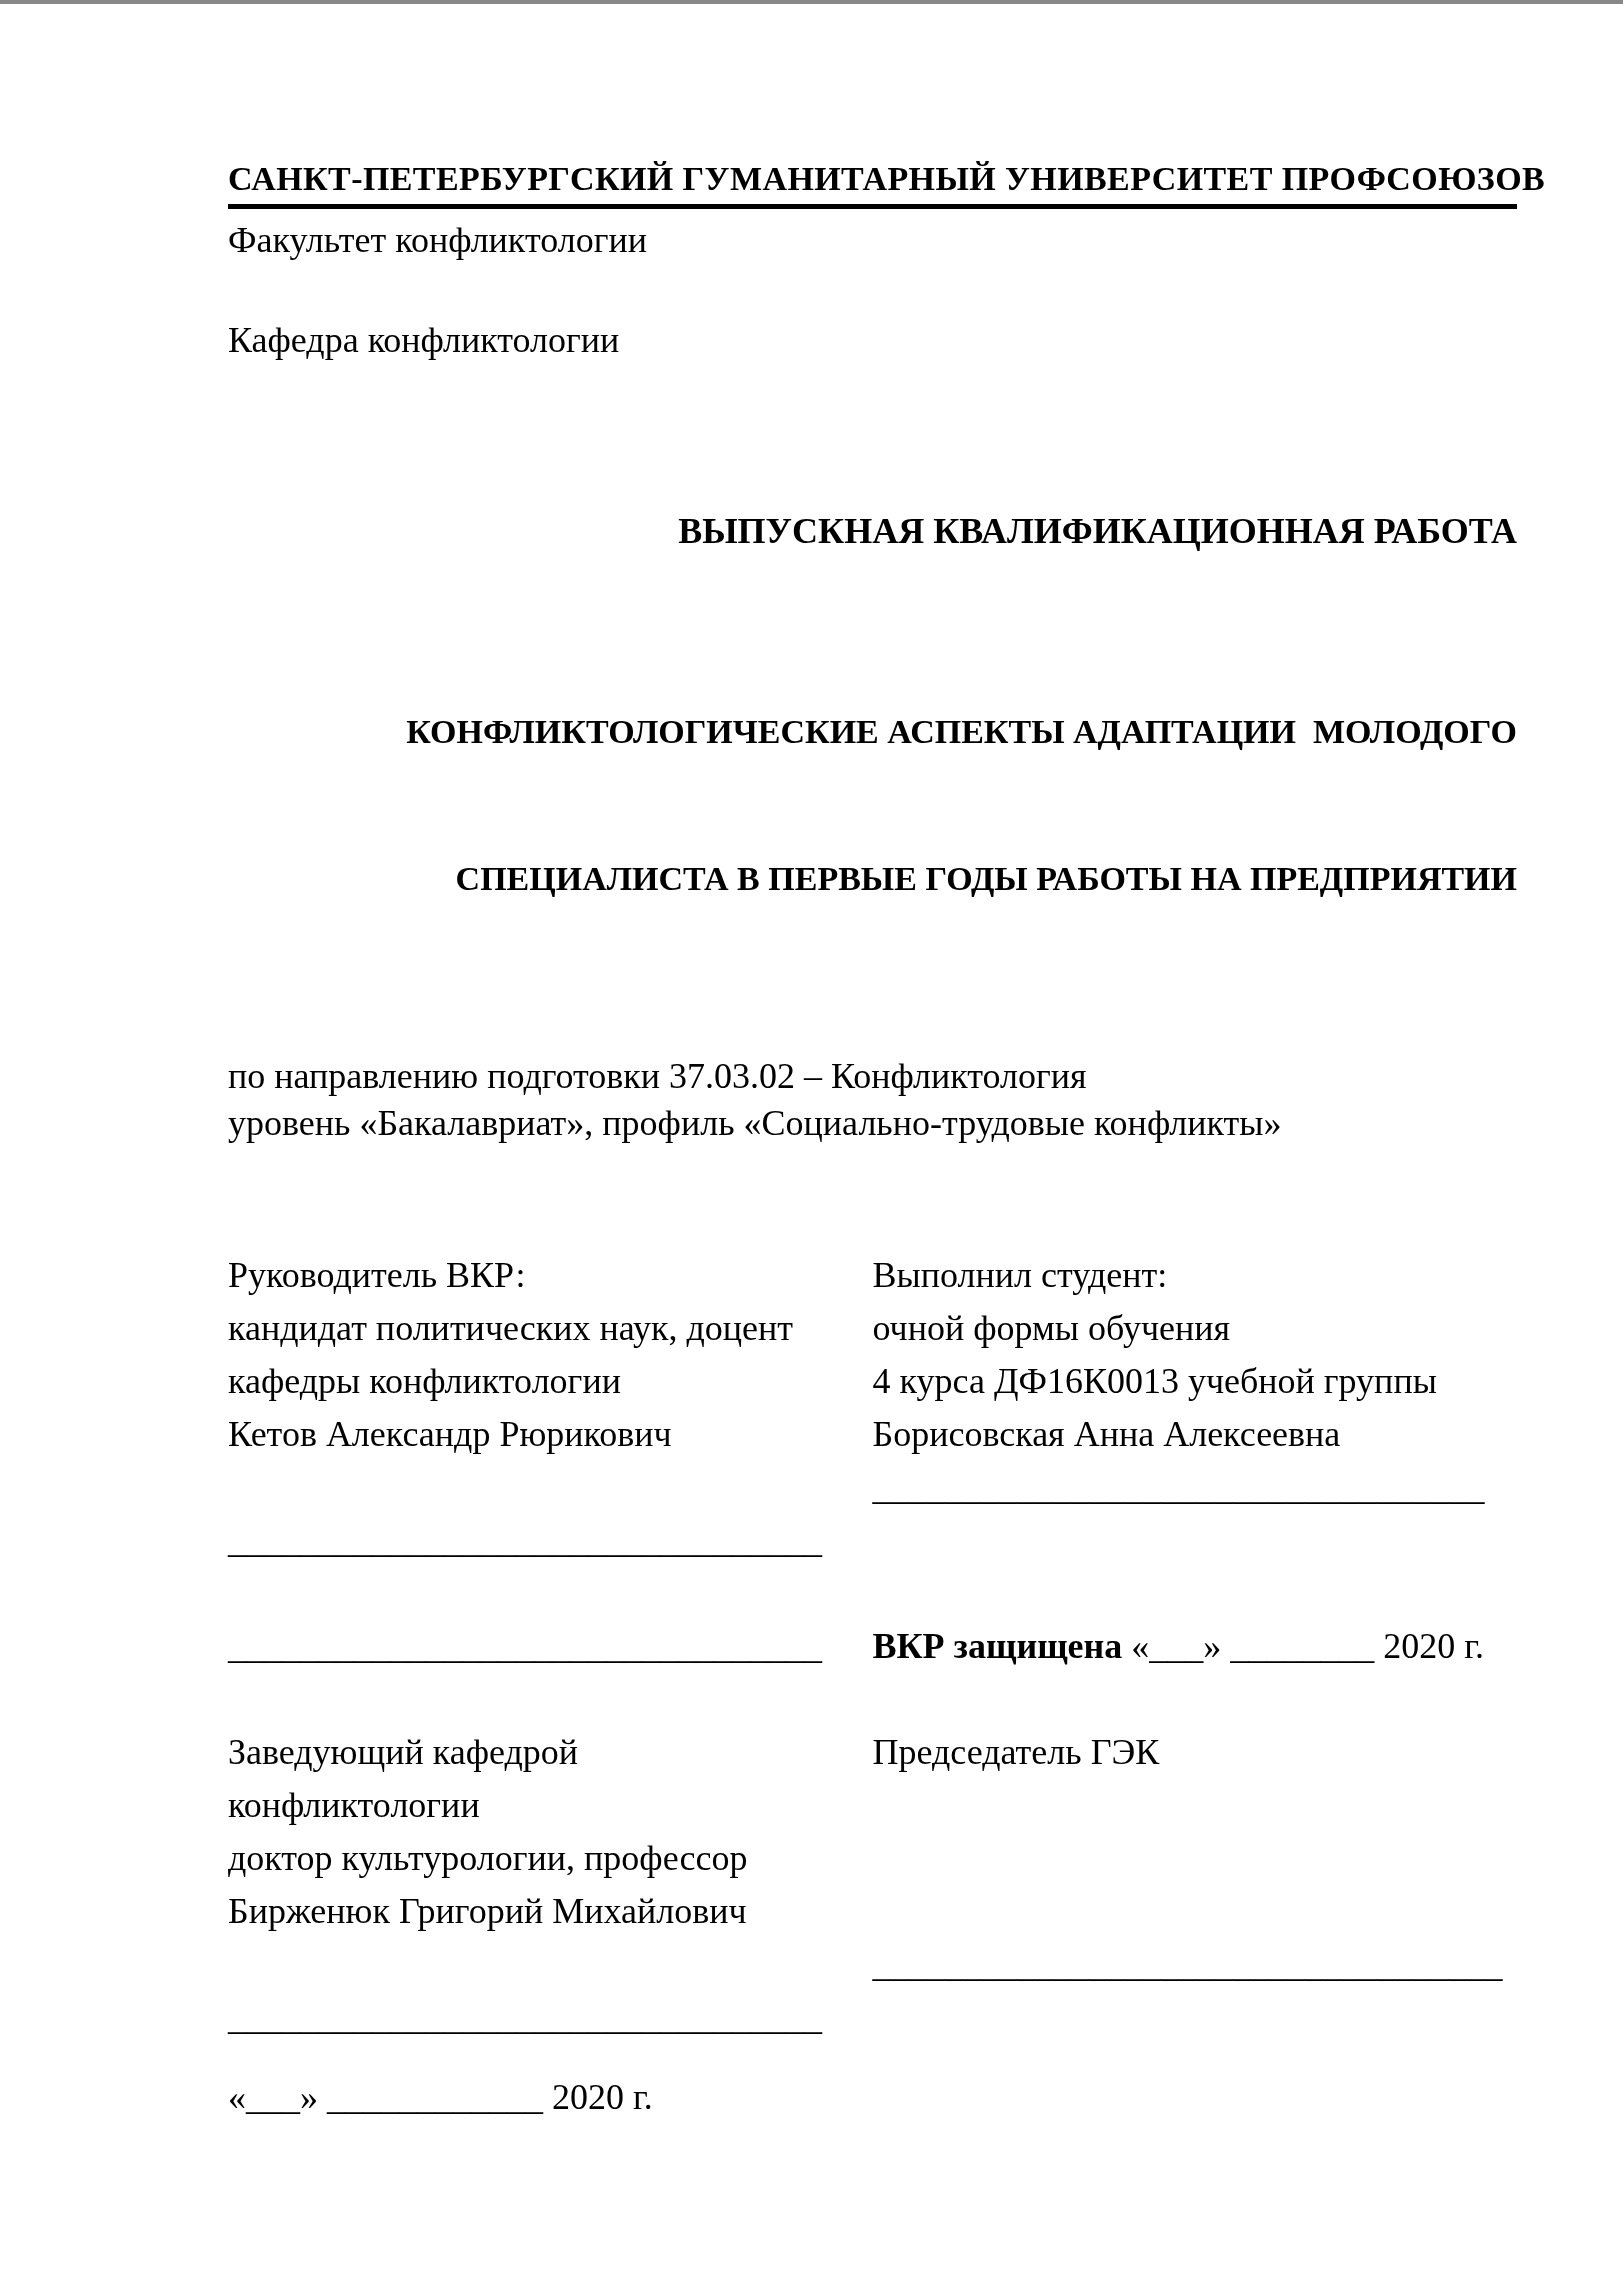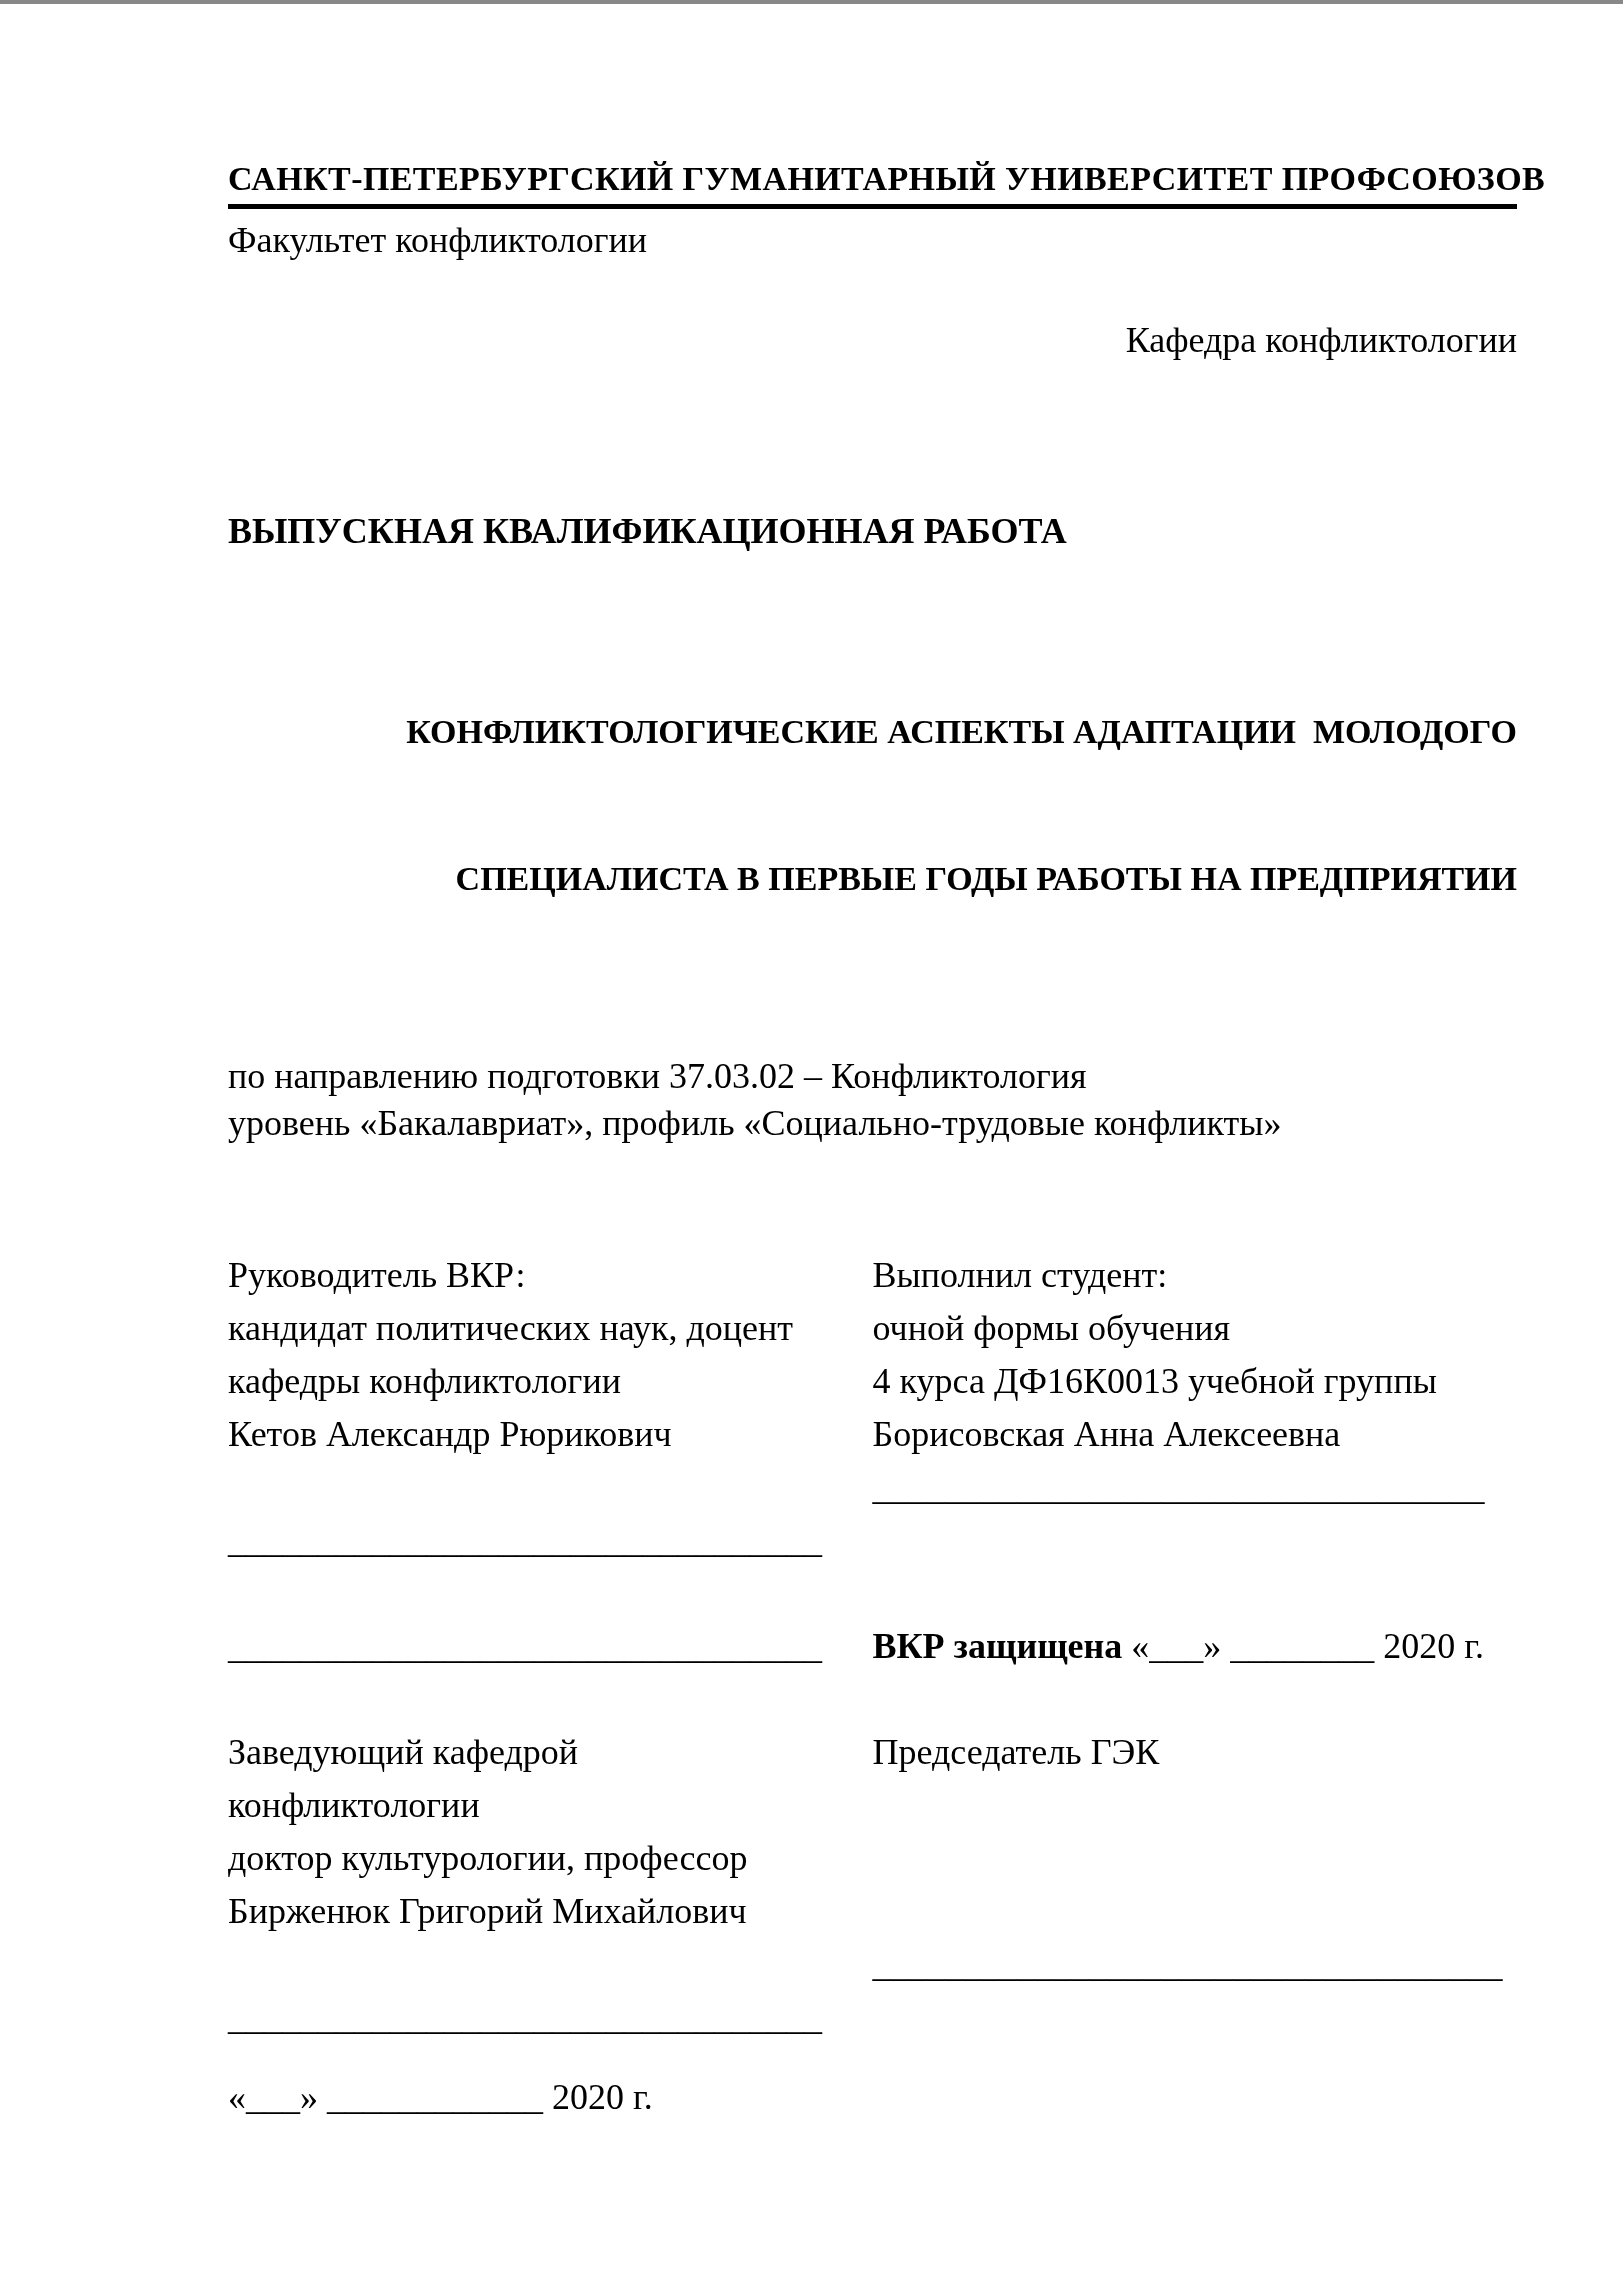--- a/index.html
+++ b/index.html
@@ -34,29 +34,28 @@
   .header-rule {
     height: 0;
     border-bottom: 5.5px solid #000;
     margin-top: 4.7px;
   }
   .faculty {
     line-height: 48px;
     margin-top: 6.3px;
   }
   .department {
-    text-align: right;
     line-height: 48px;
     margin-top: 52px;
   }
 
   
   .worktype {
     font-weight: bold;
-    text-align: left;
+    text-align: right;
     line-height: 49px;
     margin-top: 143px;
   }
   .thesis-title {
     font-weight: bold;
     text-align: right;
     font-size: 34px;
     line-height: 49px;
     margin-top: 53px;
     white-space: pre; 

